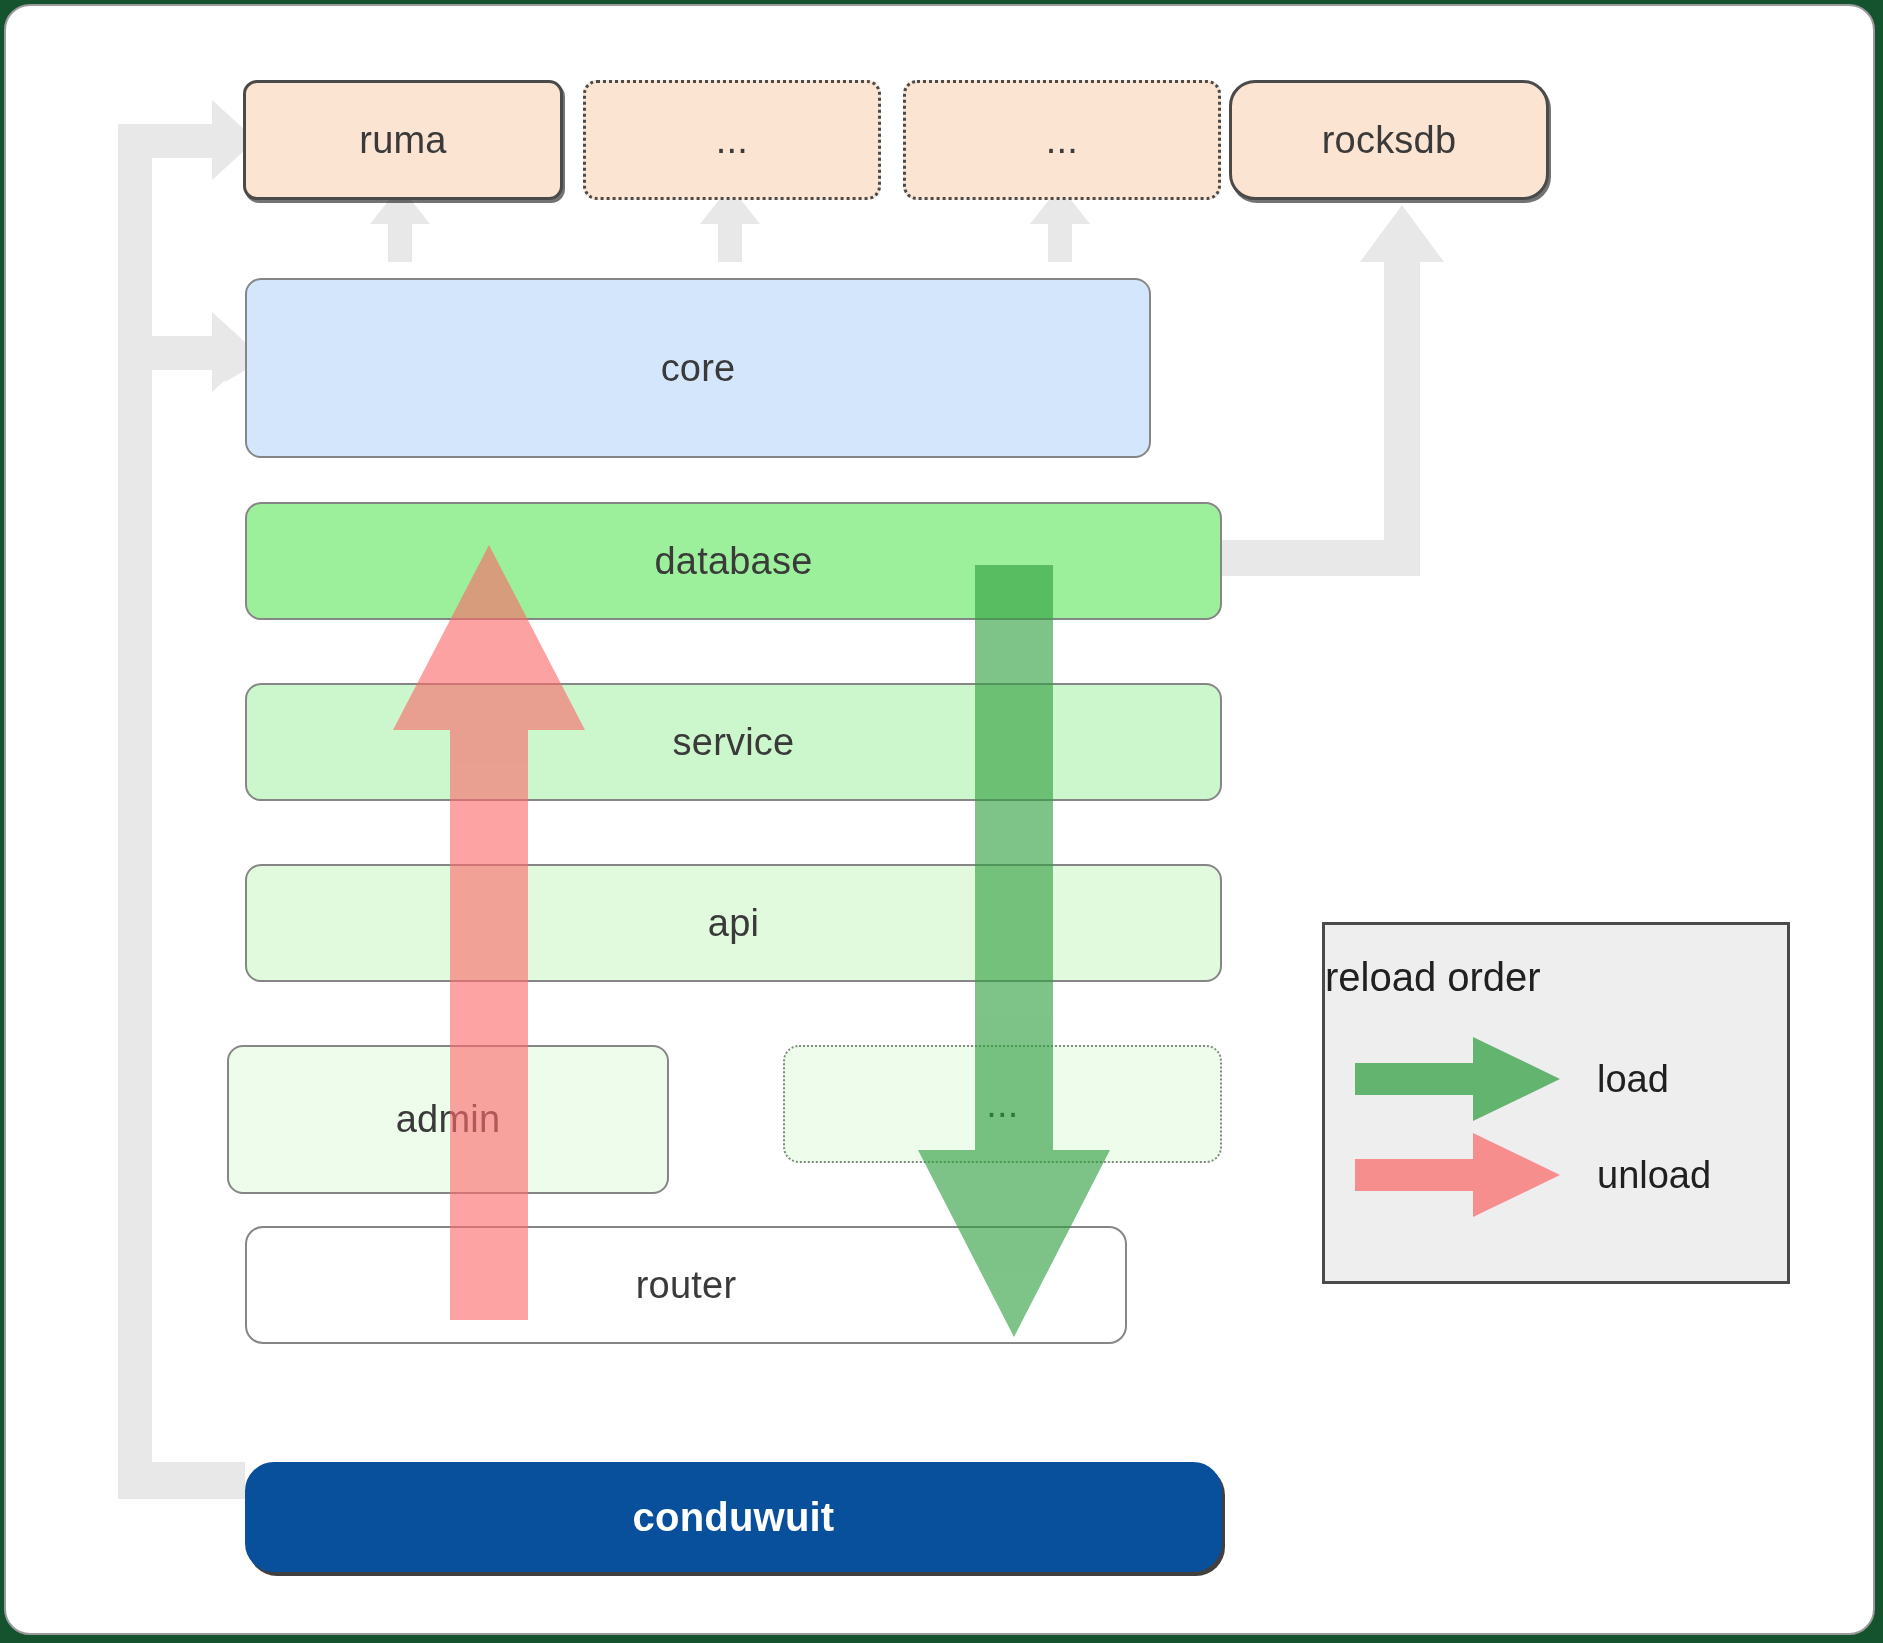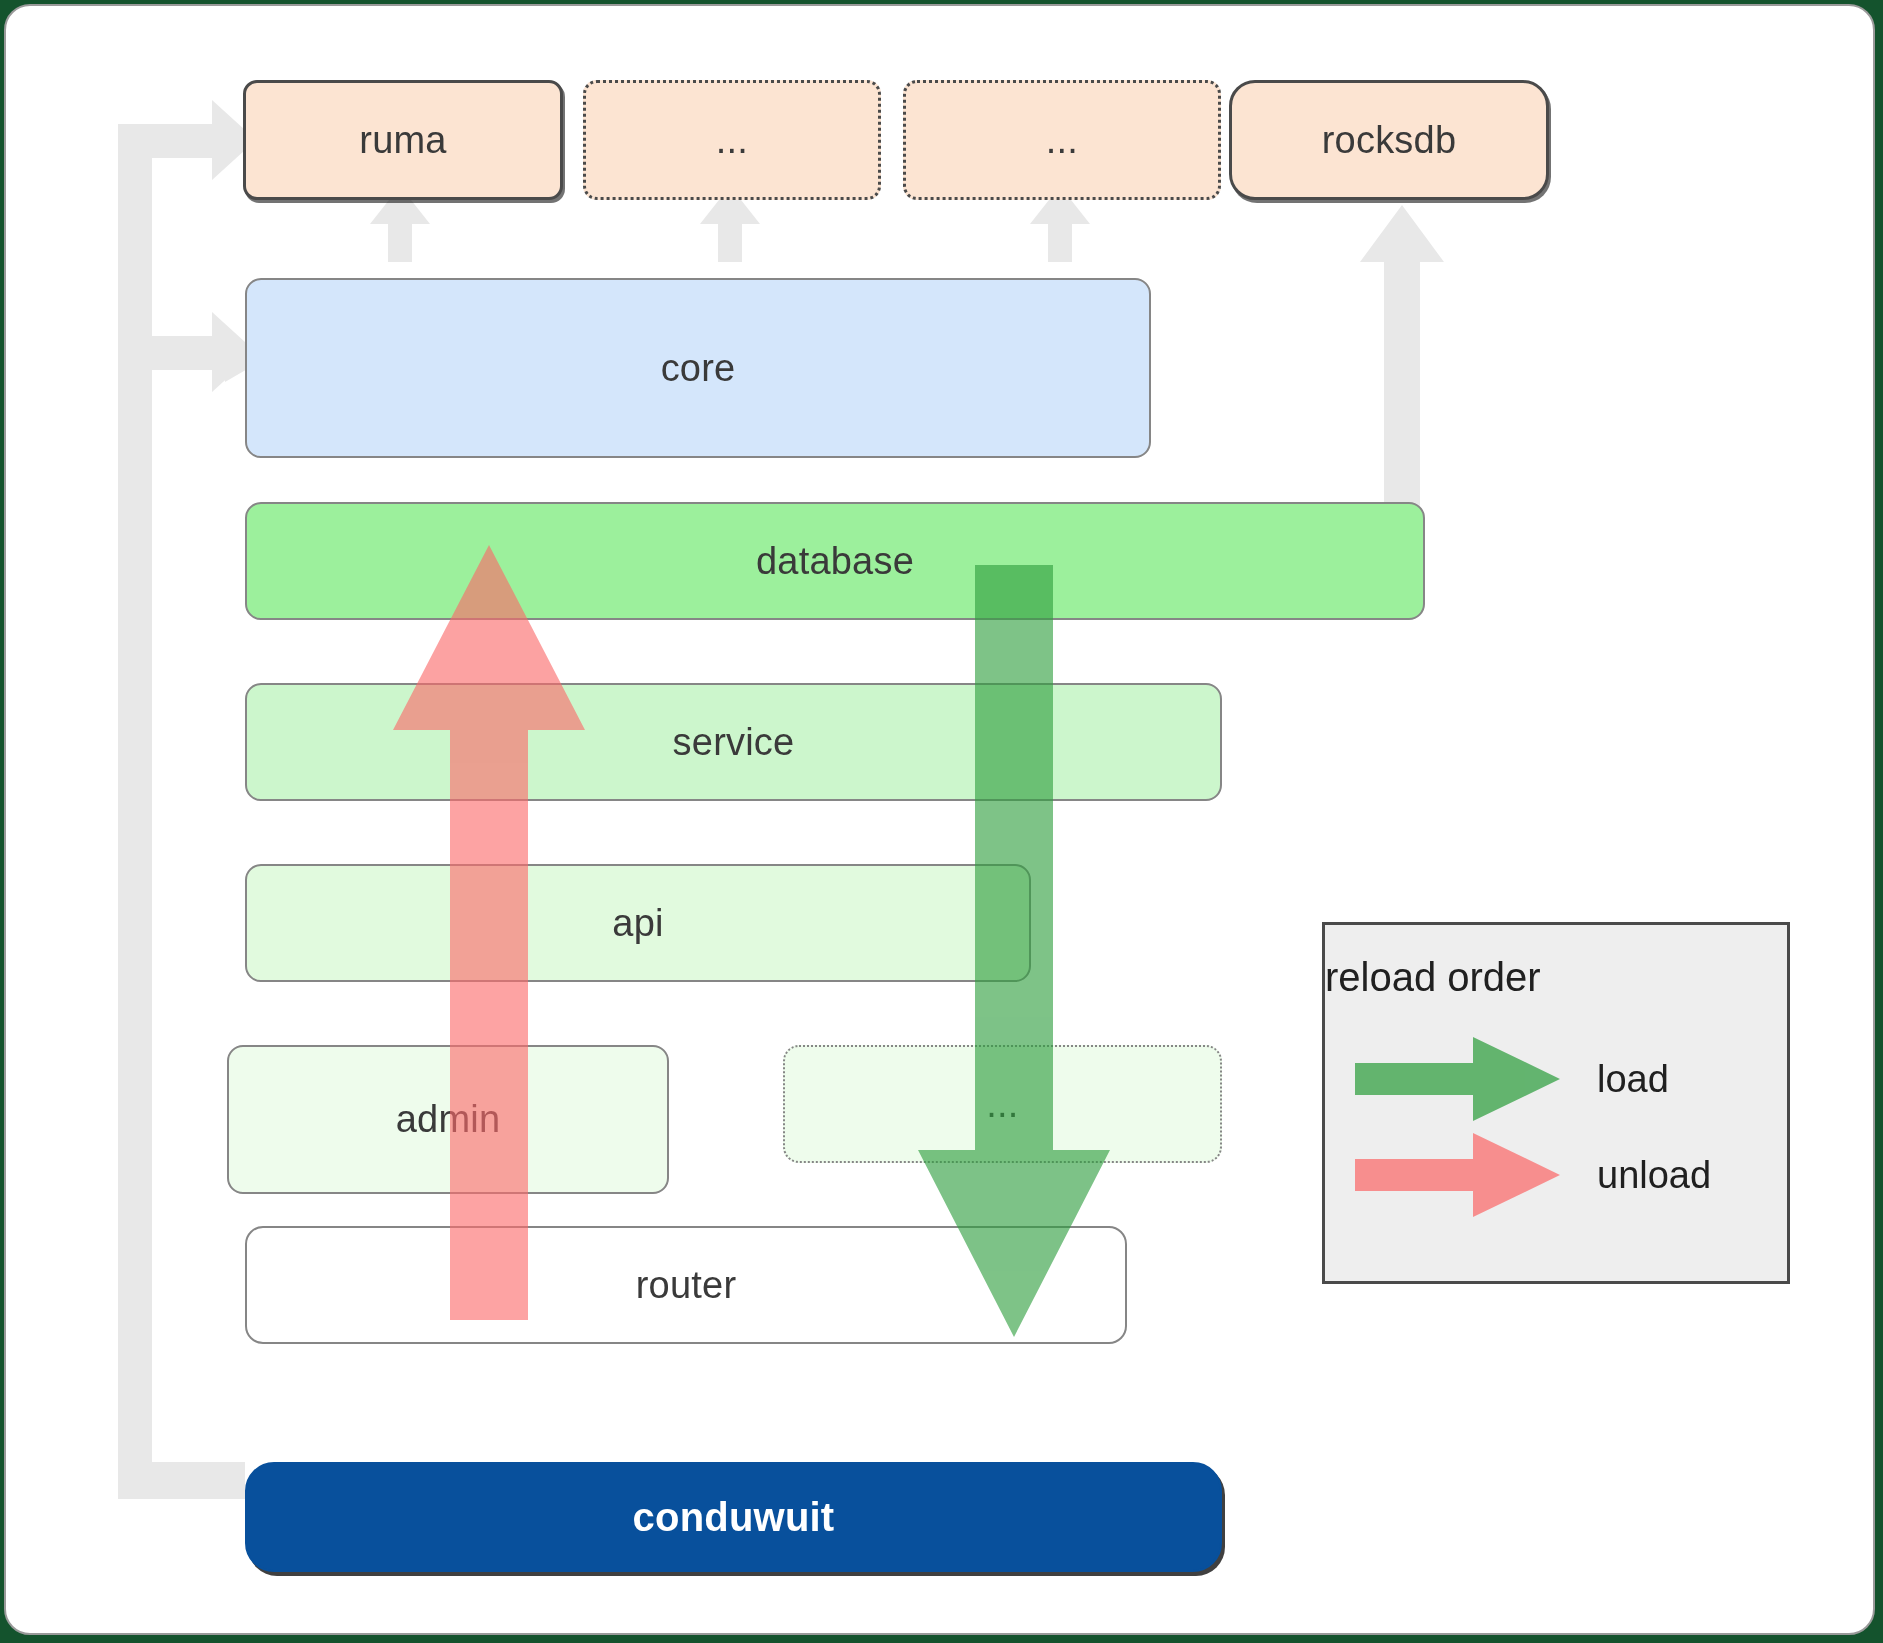--- a/index.html
+++ b/index.html
@@ -164,29 +164,29 @@
   </div>
 
   <div class="node crate" id="crate-rocksdb" style="left:1229px; width:320px;border-radius:26px;">
     <span class="lbl">rocksdb</span>
   </div>
 
   <div class="node layer" id="core" style="left:245px; top:262px; width:906px; height:180px;margin-top:16px;">
     <span class="lbl">core</span>
   </div>
 
-  <div class="node layer" id="database" style="left:245px; top:502px; width:1180px; height:118px;">
+  <div class="node layer" id="database" style="left:245px; top:502px; width:977px; height:118px;">
     <span class="lbl">database</span>
   </div>
 
   <div class="node layer" id="service" style="left:245px; top:683px; width:977px; height:118px;">
     <span class="lbl">service</span>
   </div>
 
-  <div class="node layer" id="api" style="left:245px; top:864px; width:786px; height:118px;">
+  <div class="node layer" id="api" style="left:245px; top:864px; width:977px; height:118px;">
     <span class="lbl">api</span>
   </div>
 
   <div class="node layer" id="admin" style="left:227px; top:1045px; width:442px; height:149px;">
     <span class="lbl">admin</span>
   </div>
 
   <div class="node layer dotted" id="dots-bottom" style="left:783px; width:439px; top:1045px; height:118px;">
     <span class="lbl">...</span>
   </div>

